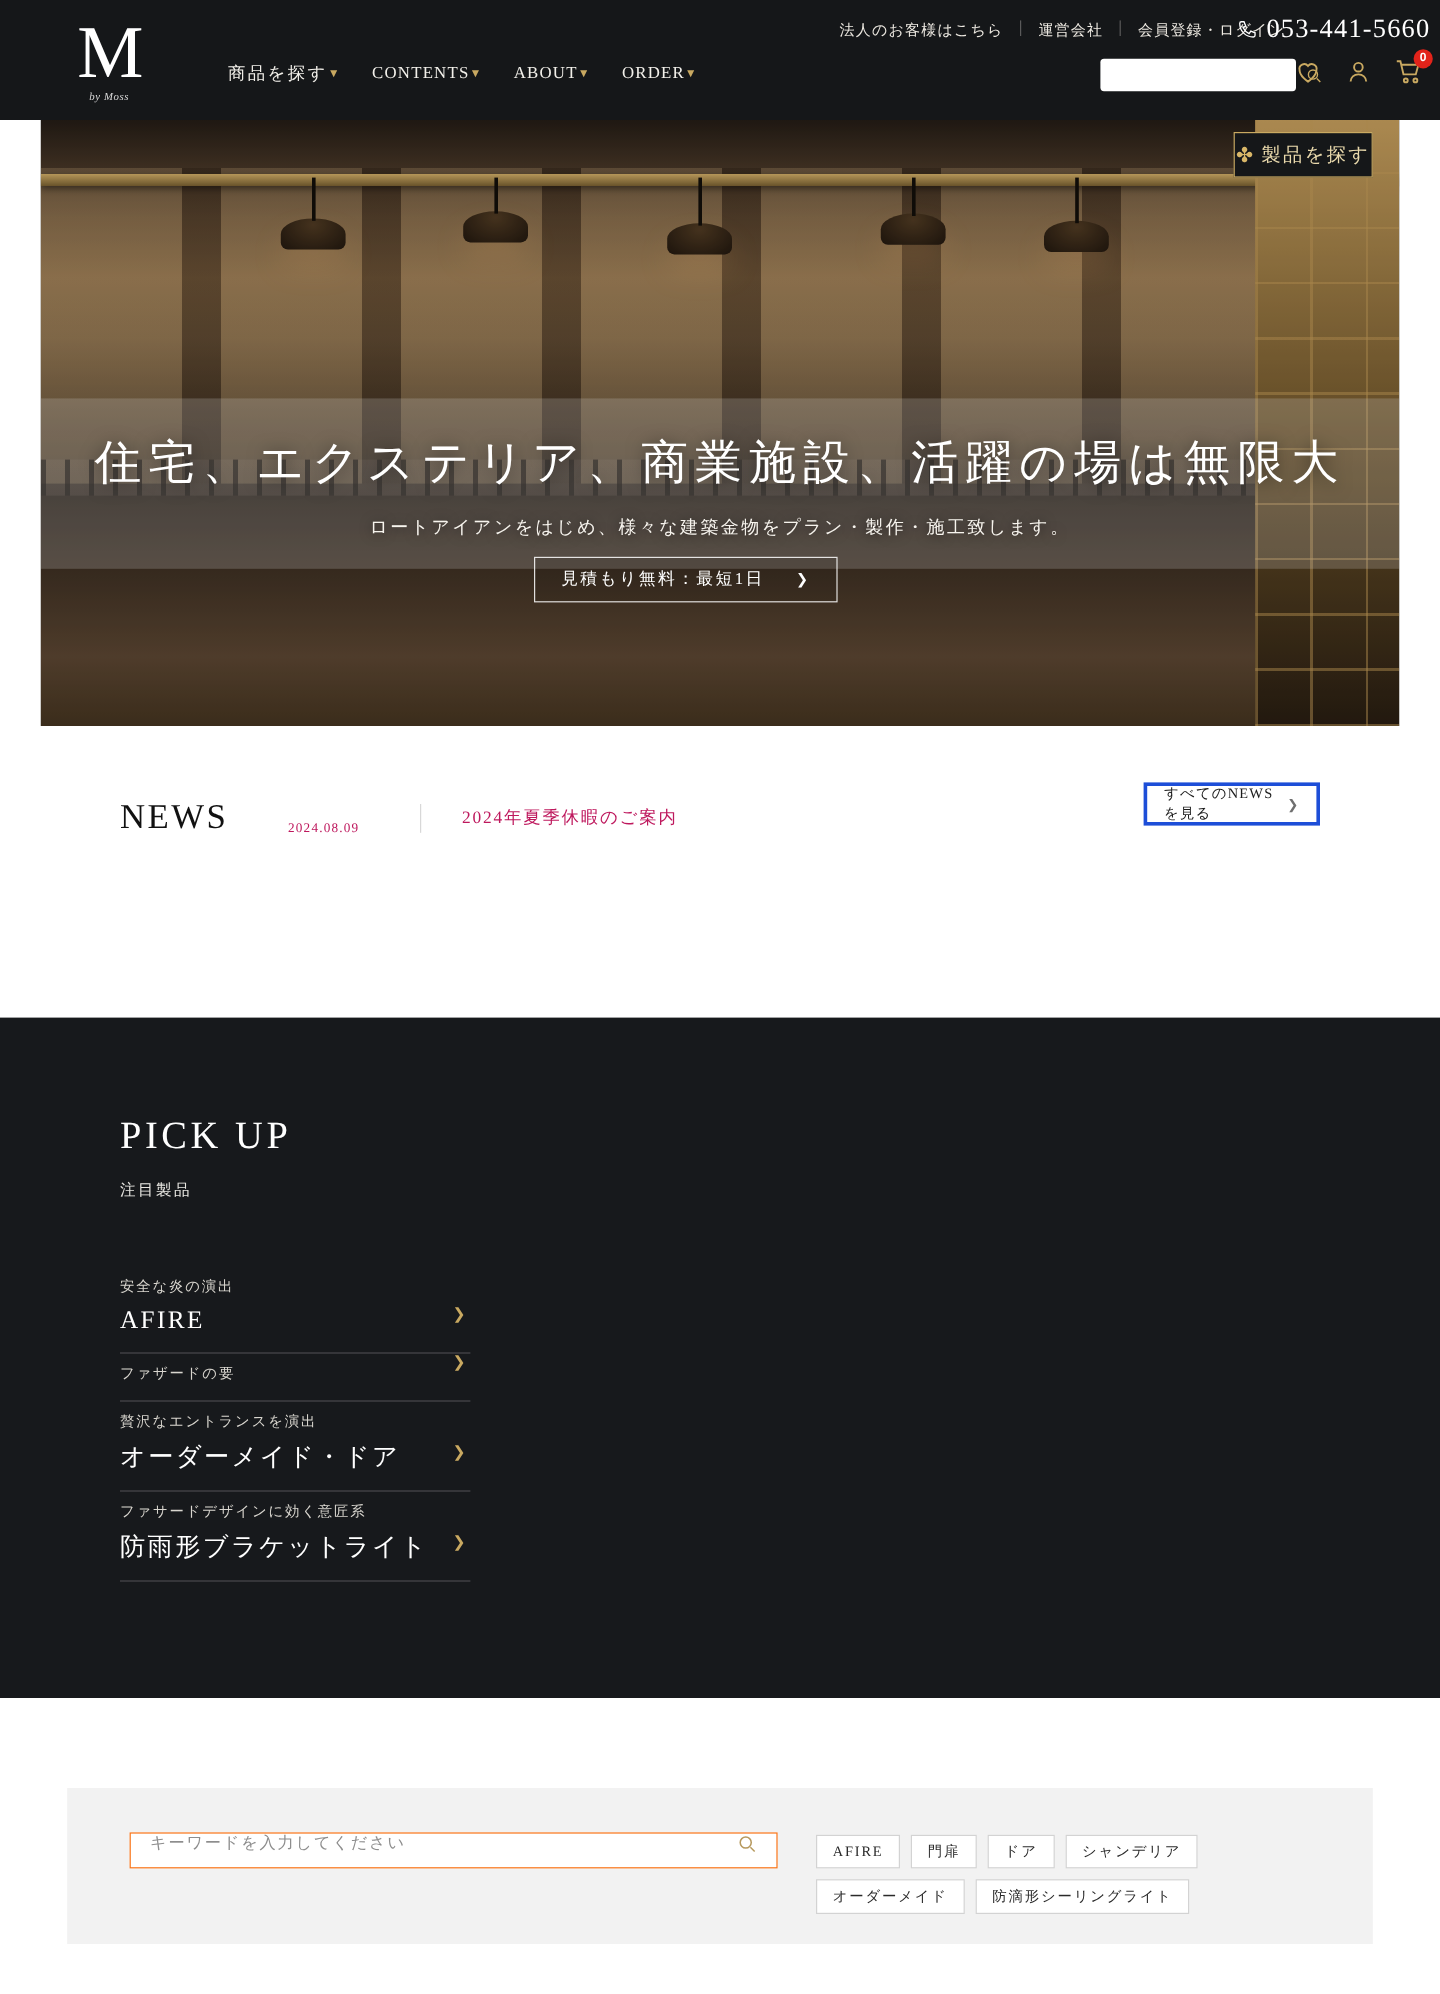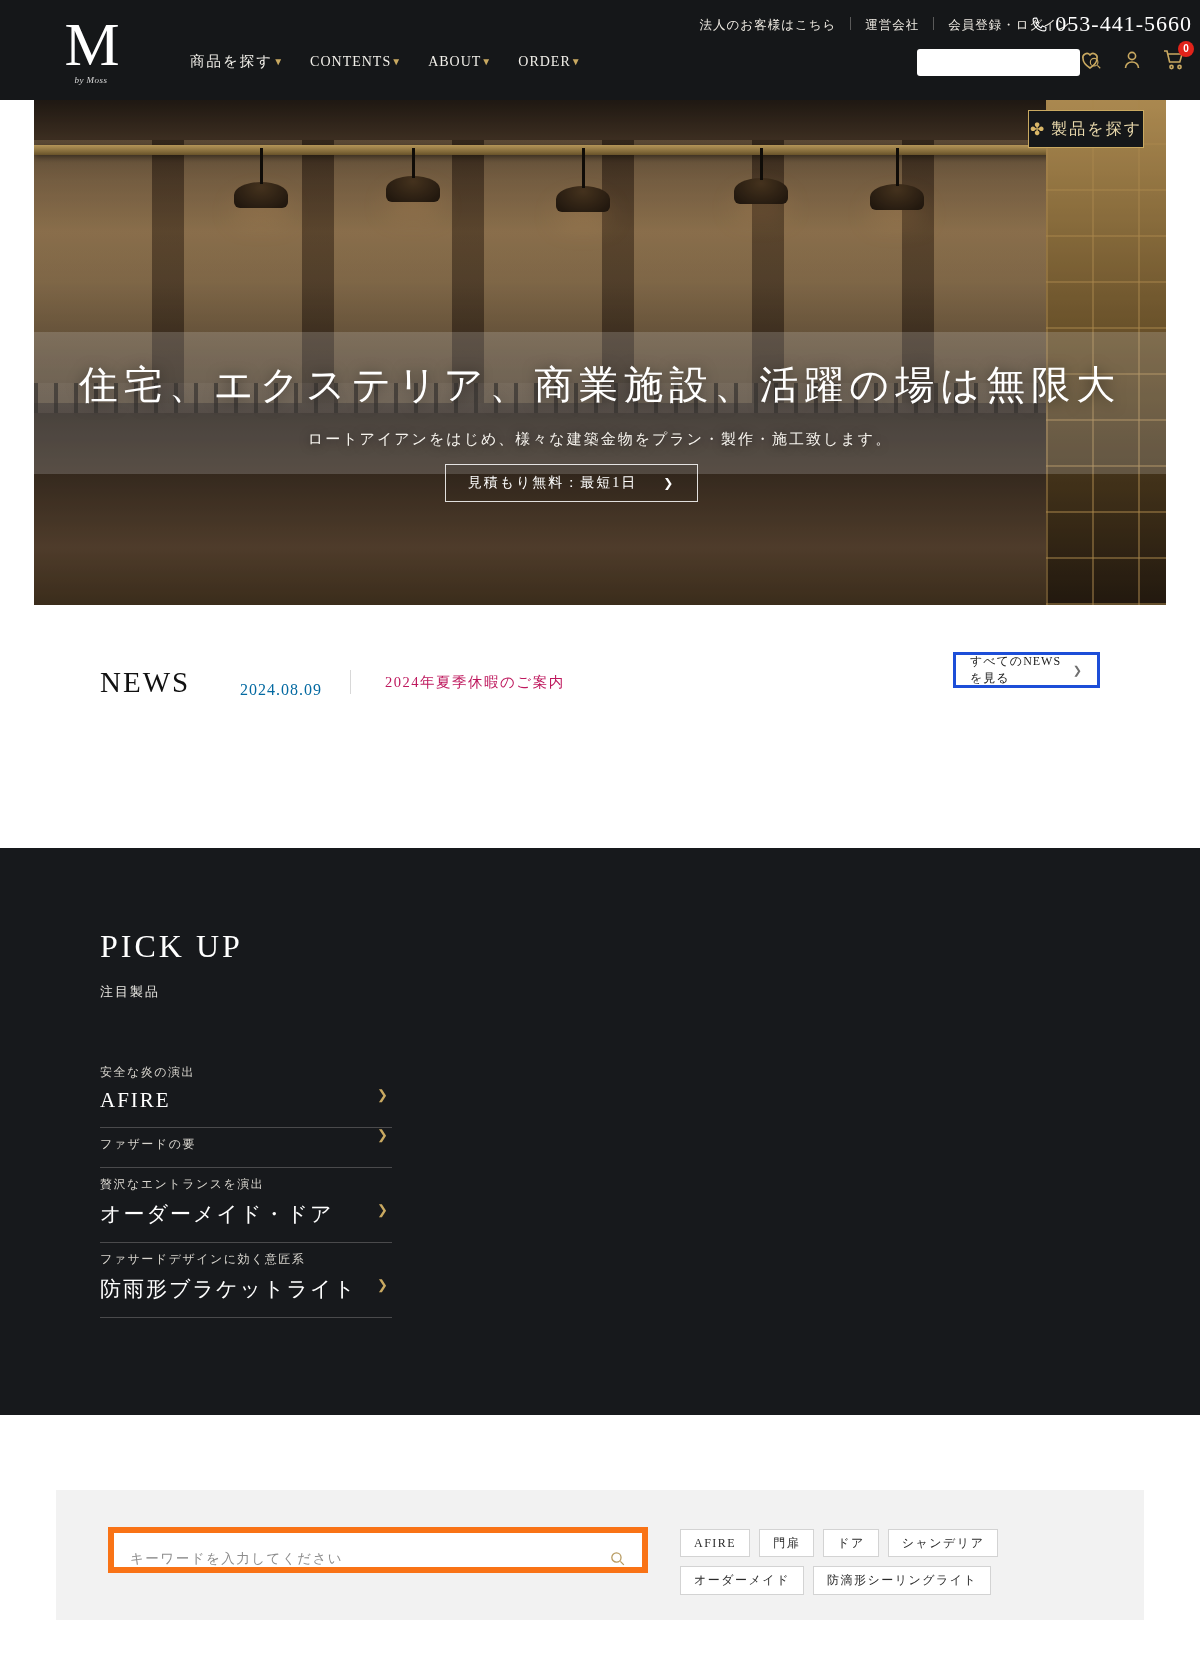--- a/index.html
+++ b/index.html
@@ -230,21 +230,21 @@
     width:1200px;background:#ffffff;height:243px;position:relative;
   }
   .news-row{
     position:absolute;left:100px;top:60px;right:100px;
     display:flex;align-items:center;
   }
   .news-head{
     font-size:29px;letter-spacing:2px;color:#111;width:140px;flex:none;
   }
   .news-date{
-    font-size:16px;color:#0369a1;letter-spacing:1px;
+    font-size:11px;color:#be185d;letter-spacing:1px;
     font-family:"Liberation Serif",serif;
     width:110px;flex:none;margin-top:16px;
   }
   .news-sep{width:1px;height:24px;background:#d8d8d8;margin-right:34px;}
   .news-title{font-size:14.5px;color:#be185d;letter-spacing:1.5px;cursor:pointer;}
   .news-btn{
     position:absolute;right:100px;top:47px;
     width:147px;height:36px;
     border:3px solid #1d4ed8;
     display:flex;align-items:center;justify-content:space-between;
@@ -320,22 +320,22 @@
   }
   .search-panel{
     position:absolute;left:56px;top:1490px;
     width:1088px;height:130px;background:#f2f2f2;
   }
   .search-inner{
     position:absolute;left:52px;top:37px;
     display:flex;align-items:flex-start;gap:32px;
   }
   .search-field{
-    width:540px;height:46px;background:#ffffff;border:6px solid #f97316;
-    display:flex;align-items:flex-end;padding:0 16px;
+    width:540px;height:30px;background:#ffffff;border:1px solid #f97316;
+    display:flex;align-items:flex-start;padding:0 16px;
   }
   .search-field input{
     flex:1;border:0;outline:0;font-size:13.5px;letter-spacing:1.5px;
     font-family:"Liberation Serif",serif;color:#333;background:transparent;
   }
   .search-field input::placeholder{color:#8d8d8d;}
   .search-field .mag{color:#b79a5f;display:flex;}
   .search-field .mag svg{width:17px;height:17px;}
   .tags{
     display:flex;flex-wrap:wrap;gap:9px;width:430px;padding-top:2px;

